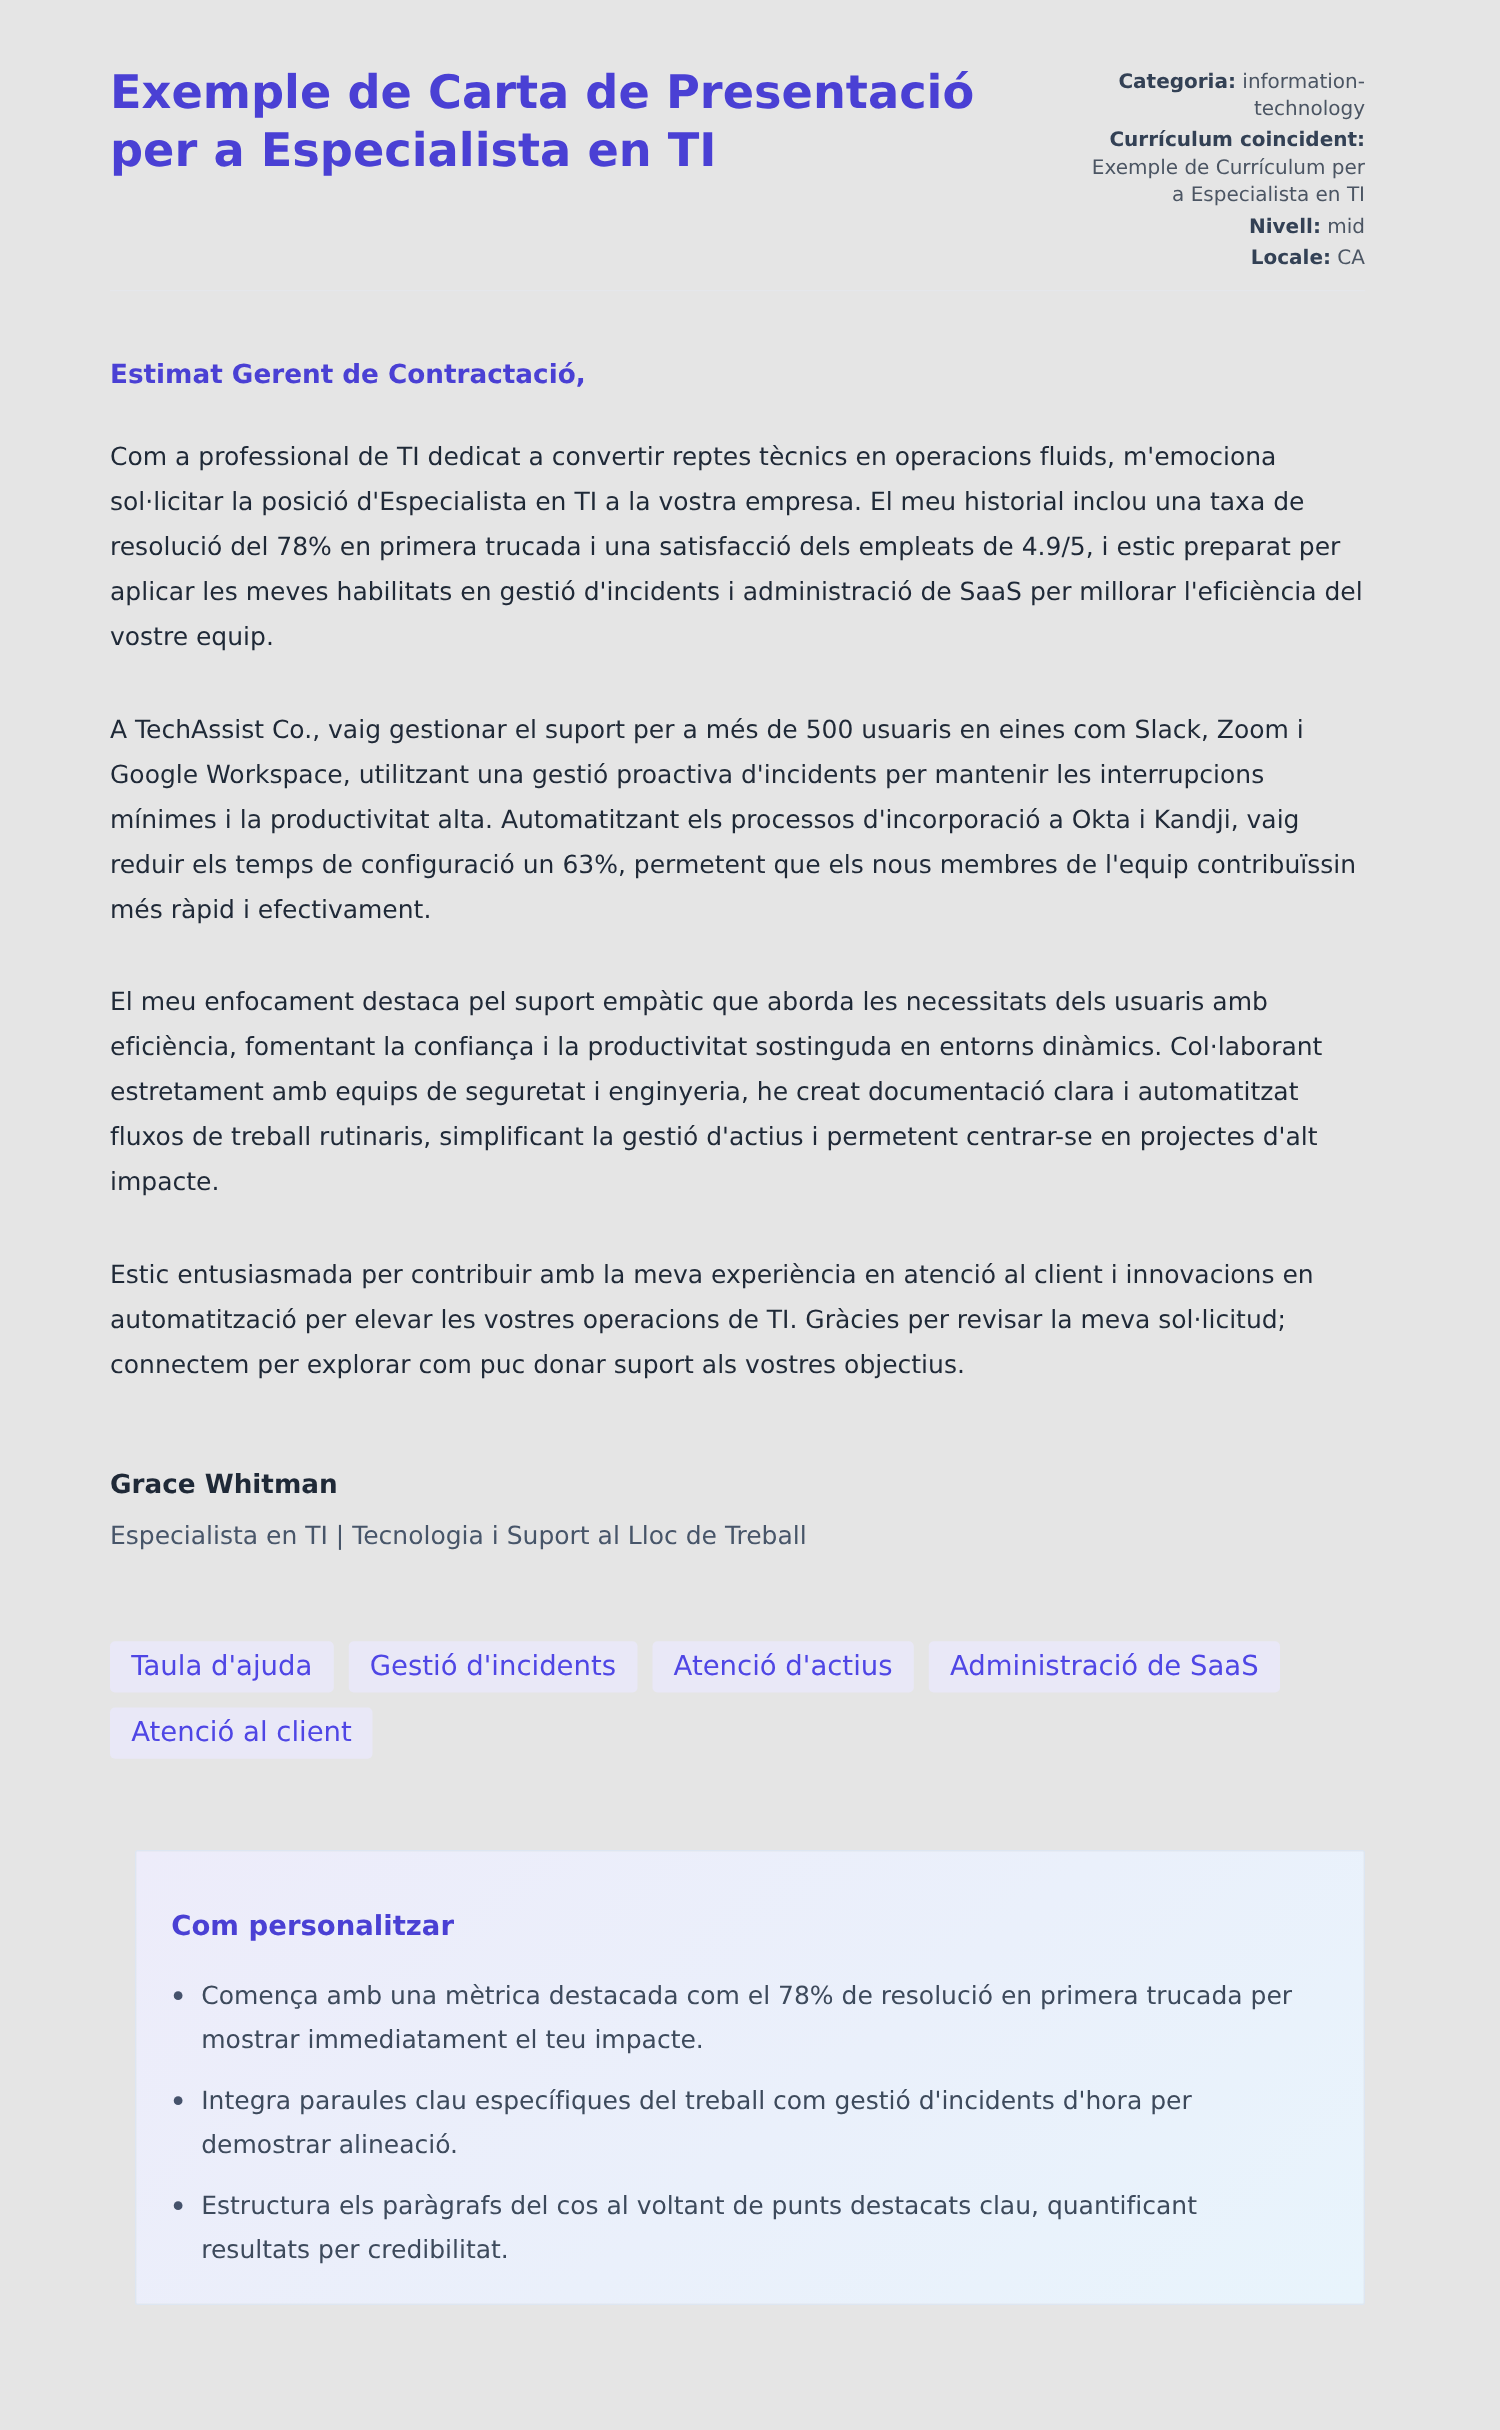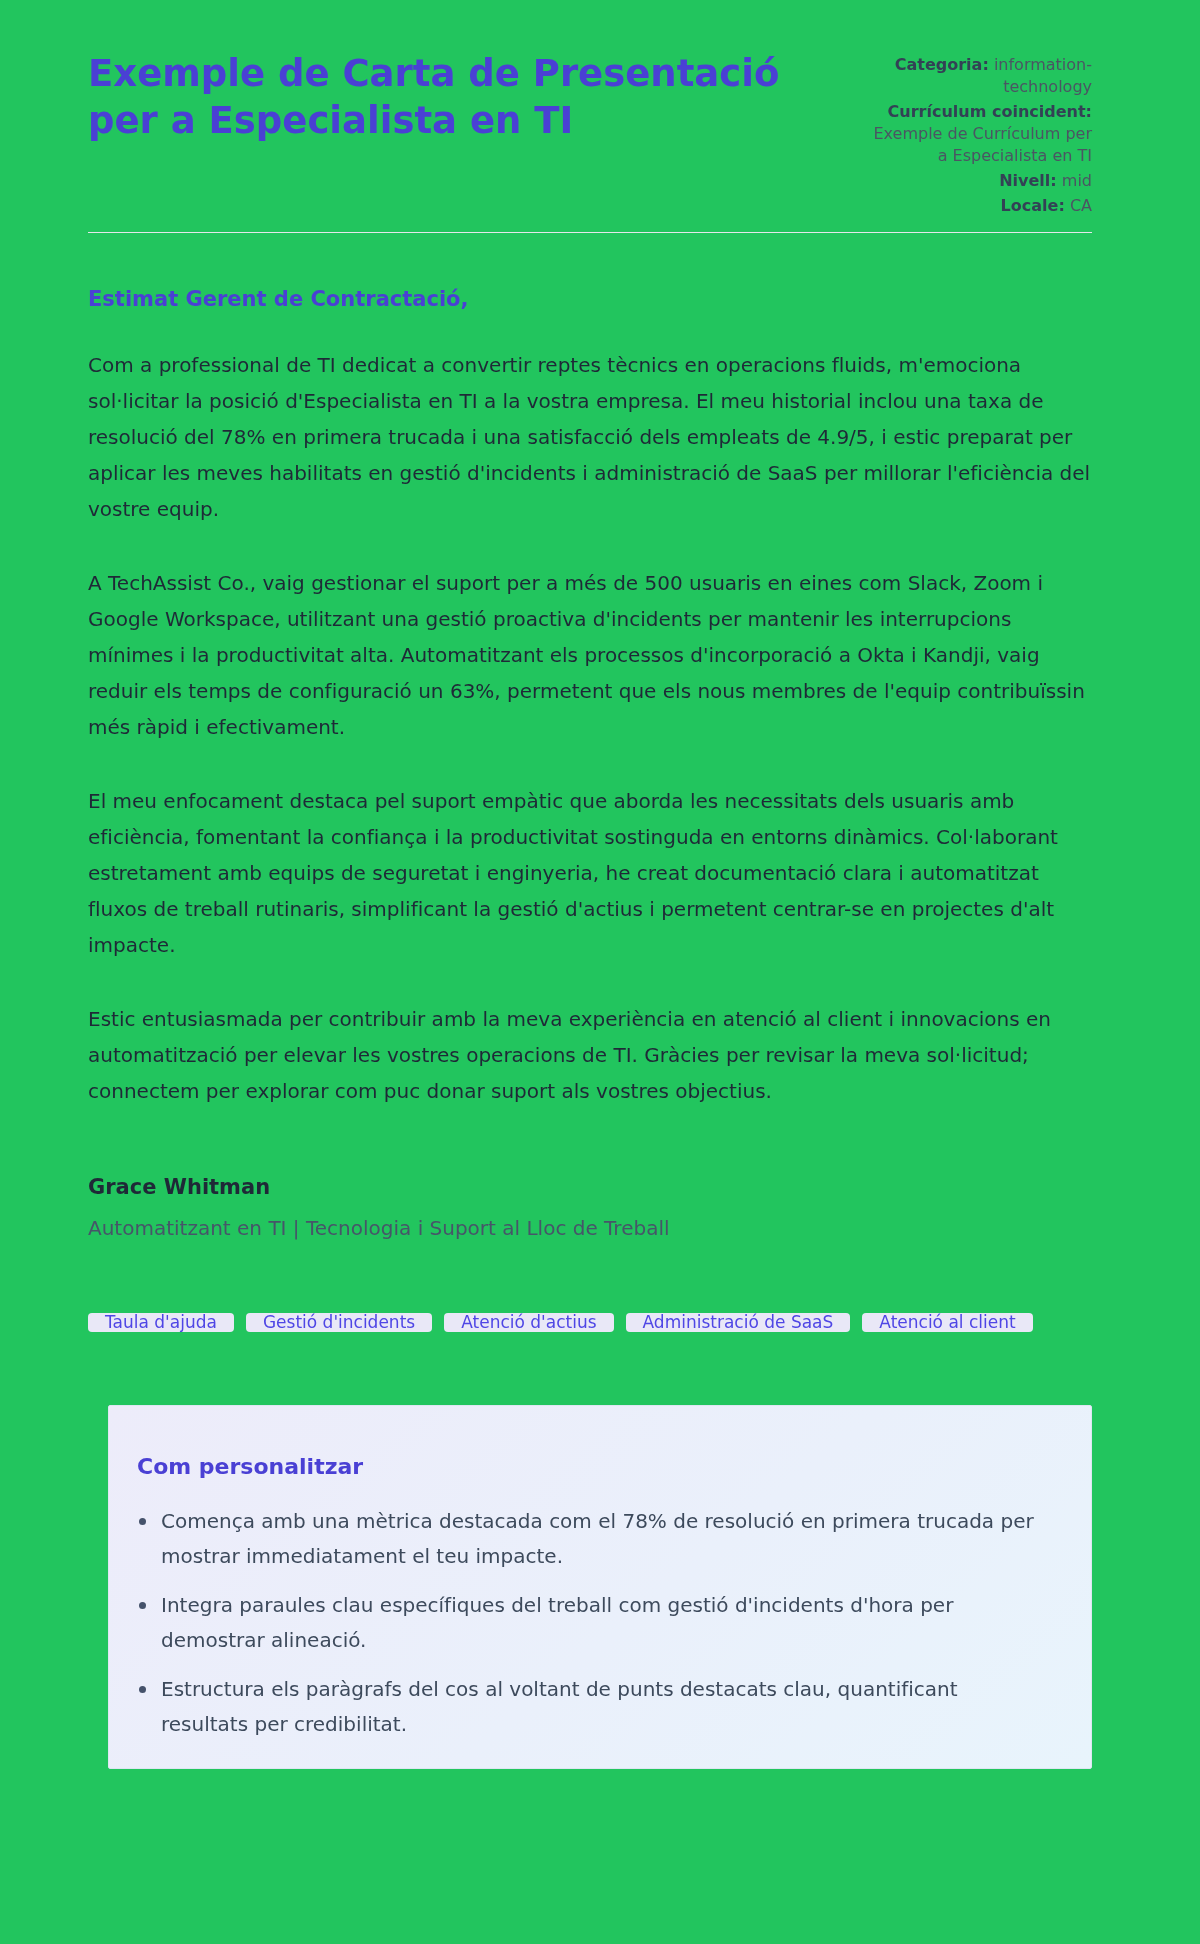--- a/index.html
+++ b/index.html
@@ -6,21 +6,21 @@
   html, body { background: #ffffff; }
   body {
     font-family: "DejaVu Sans", "Liberation Sans", sans-serif;
     color: #1f2937;
     width: 1200px;
   }
   .page {
     position: relative;
     width: 1200px;
     height: 1944px;
-    background: #22c55e;
+    background: #e5e5e5;
     overflow: hidden;
   }
   .container {
     width: 1004px;
     margin-left: 88px;
     padding-top: 50px;
   }
 
   
   .header {
@@ -98,23 +98,23 @@
   .tags {
     margin-top: 70px;
     display: flex;
     flex-wrap: wrap;
     gap: 12px;
   }
   .tag-chip {
     display: inline-block;
     background: #e9e8f7;
     color: #4f46e5;
-    font-size: 17px;
+    font-size: 22px;
     line-height: 17px;
-    padding: 1px 17px;
+    padding: 12px 17px;
     border-radius: 4px;
     cursor: pointer;
     white-space: nowrap;
   }
 
   
   .tips-box {
     margin-top: 73px;
     margin-left: 20px;
     width: 984px;
@@ -188,21 +188,21 @@
     <div class="greeting">Estimat Gerent de Contractació,</div>
 
     <div class="letter-body">
       <p>Com a professional de TI dedicat a convertir reptes tècnics en operacions fluids, m'emociona sol·licitar la posició d'Especialista en TI a la vostra empresa. El meu historial inclou una taxa de resolució del 78% en primera trucada i una satisfacció dels empleats de 4.9/5, i estic preparat per aplicar les meves habilitats en gestió d'incidents i administració de SaaS per millorar l'eficiència del vostre equip.</p>
       <p>A TechAssist Co., vaig gestionar el suport per a més de 500 usuaris en eines com Slack, Zoom i Google Workspace, utilitzant una gestió proactiva d'incidents per mantenir les interrupcions mínimes i la productivitat alta. Automatitzant els processos d'incorporació a Okta i Kandji, vaig reduir els temps de configuració un 63%, permetent que els nous membres de l'equip contribuïssin més ràpid i efectivament.</p>
       <p>El meu enfocament destaca pel suport empàtic que aborda les necessitats dels usuaris amb eficiència, fomentant la confiança i la productivitat sostinguda en entorns dinàmics. Col·laborant estretament amb equips de seguretat i enginyeria, he creat documentació clara i automatitzat fluxos de treball rutinaris, simplificant la gestió d'actius i permetent centrar-se en projectes d'alt impacte.</p>
       <p>Estic entusiasmada per contribuir amb la meva experiència en atenció al client i innovacions en automatització per elevar les vostres operacions de TI. Gràcies per revisar la meva sol·licitud; connectem per explorar com puc donar suport als vostres objectius.</p>
     </div>
 
     <div class="signature-name">Grace Whitman</div>
-    <div class="signature-role">Automatitzant en TI | Tecnologia i Suport al Lloc de Treball</div>
+    <div class="signature-role">Especialista en TI | Tecnologia i Suport al Lloc de Treball</div>
 
     <div class="tags">
       <span class="tag-chip">Taula d'ajuda</span>
       <span class="tag-chip">Gestió d'incidents</span>
       <span class="tag-chip">Atenció d'actius</span>
       <span class="tag-chip">Administració de SaaS</span>
       <span class="tag-chip">Atenció al client</span>
     </div>
 
     <div class="tips-box">

